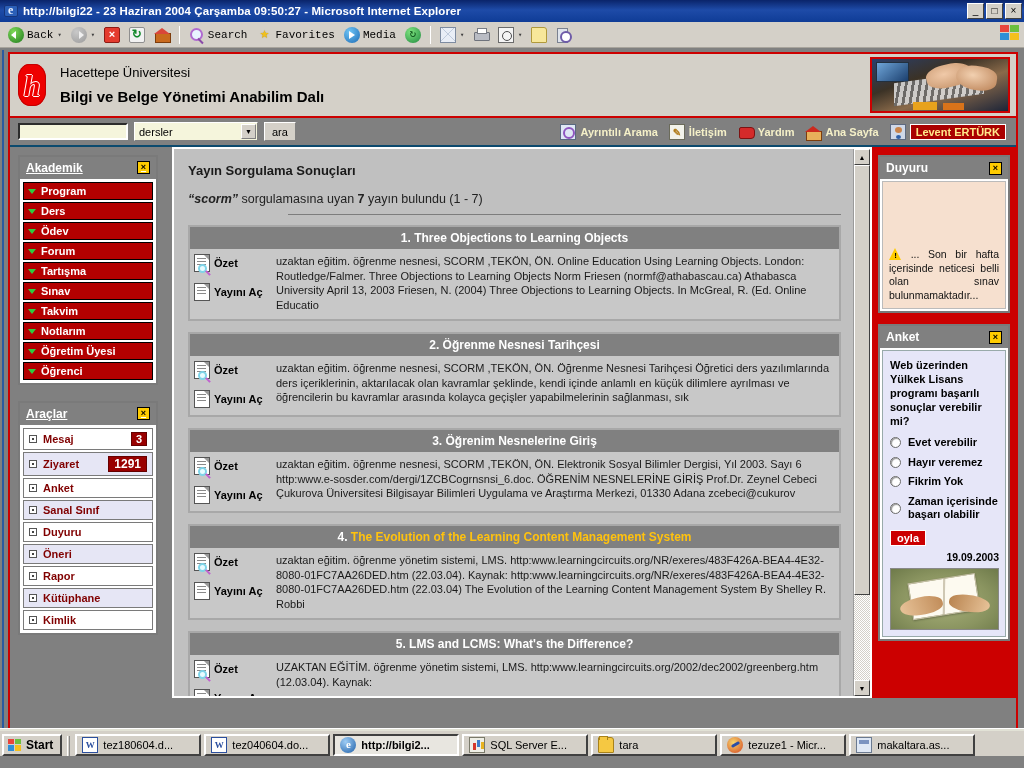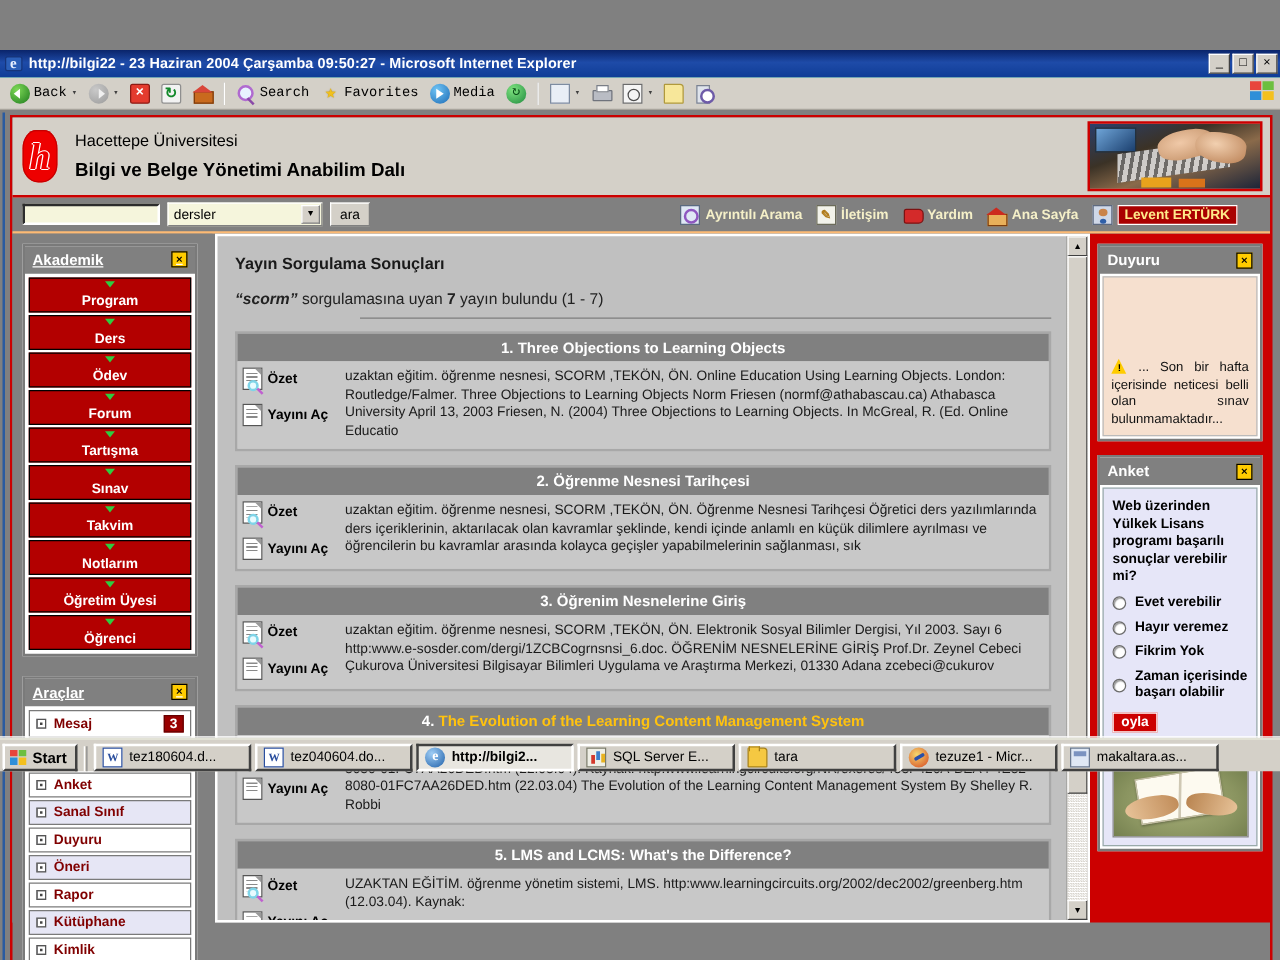--- a/index.html
+++ b/index.html
@@ -1,21 +1,21 @@
 <!DOCTYPE html>
 <html><head>
 <meta charset="utf-8">
 <style>
   * { box-sizing: border-box; margin:0; padding:0; }
   html,body{ width:1024px; height:768px; overflow:hidden;
     font-family:"Liberation Sans", sans-serif; }
   body{ background:#808080; }
 
   
-  #win{ width:1024px; height:577px; position:relative; background:#14b8a6;margin-top:40px; }
+  #win{ width:1024px; height:756px; position:relative; background:#14b8a6; }
 
   
   .titlebar{ height:22px; background:linear-gradient(to bottom,#0a246a 0%,#1e4ba8 45%,#0f3c96 100%);
     display:flex; align-items:center; padding:0 2px 0 3px; }
   .tb-ico{ width:16px; height:14px; margin-right:4px; position:relative; flex:0 0 auto; }
   .tb-ico .e{ position:absolute; inset:1px; background:#2b5fb8; border-radius:2px;
      border:1px solid #16347a; }
   .tb-ico .e:after{ content:"e"; position:absolute; left:3px; top:-3px; color:#e8f0ff;
      font:bold 12px "Liberation Serif", serif; }
   .tb-title{ color:#fff; font-size:11.5px; font-weight:bold; letter-spacing:.1px;
@@ -125,21 +125,21 @@
      transform:rotate(8deg); }
   .hdr-img .k4{ position:absolute; left:3%; top:6%; width:24%; height:38%;
      background:linear-gradient(140deg,#6fa5d8,#1b3f6e); border:1px solid #22303f; }
   .hdr-img .k5{ position:absolute; left:30%; bottom:2%; width:18%; height:16%;
      background:#e8a21c; }
   .hdr-img .k6{ position:absolute; left:52%; bottom:1%; width:16%; height:15%;
      background:#d9731a; }
 
   
   .navbar{ height:29px; background:#808080; display:flex; align-items:center;
-     padding:0 20px 0 8px; gap:6px; border-bottom:2px solid #fdba74; }
+     padding:0 4px 0 8px; gap:6px; border-bottom:2px solid #0c4a6e; }
   .nav-input{ width:110px; height:17px; background:#f5f5dc; border:2px inset #e8e8d0;
      border-color:#808080 #fff #fff #808080; font-size:11px; padding:0 3px; }
   .nav-select{ width:124px; height:19px; background:#f5f5dc; border:1px solid;
      border-color:#fff #808080 #808080 #fff; font-size:11px; display:flex;
      align-items:center; padding-left:4px; position:relative; color:#000; }
   .nav-select .ar{ position:absolute; right:1px; top:1px; width:15px; height:15px;
      background:#d4d0c8; border:1px solid; border-color:#fff #808080 #808080 #fff;
      display:flex; align-items:center; justify-content:center; font-size:7px; }
   .nav-btn{ height:19px; min-width:30px; background:#d4d0c8; border:1px solid;
      border-color:#fff #808080 #808080 #fff; font-size:11px; display:flex;
@@ -175,21 +175,21 @@
 
   
   .panel{ width:140px; background:#fff; border:2px solid #7a7a7a; margin-bottom:16px; }
   .panel-t{ background:#808080; color:#fff; font-size:12px; font-weight:bold;
      padding:4px 6px; display:flex; align-items:flex-start;text-decoration:underline; }
   .xbtn{ margin-left:auto; width:13px; height:13px; background:#ffcc00; border:1px solid #000;
      display:flex; align-items:center; justify-content:center; font:bold 9px "Liberation Sans",sans-serif;
      color:#000; line-height:1; }
   .panel-b{ padding:3px; display:flex; flex-direction:column; gap:2px; }
   .mi{ background:#b30000; border:1px solid #000; color:#fff; font-size:11px; font-weight:bold;
-     padding:2px 4px; display:flex; align-items:center; gap:5px;flex-direction:column; }
+     padding:2px 4px; display:flex; align-items:center; gap:5px; }
   .mi .tri{ width:0;height:0;border-left:4px solid transparent;border-right:4px solid transparent;
      border-top:5px solid #2ecc40; flex:0 0 auto; }
   .ti{ border:1px solid #7a7a7a; font-size:11px; font-weight:bold; padding:3px 5px;
      display:flex; align-items:center; gap:6px; color:#800000; }
   .ti.alt{ background:#e6e6f5; }
   .ti .sq{ width:8px;height:8px; background:#e8e8f0; border:1px solid #555;
      box-shadow:inset 0 0 0 2px #fff, inset 0 0 0 3px #444; flex:0 0 auto; }
   .badge{ margin-left:auto; background:#990000; color:#fff; font-size:11px; font-weight:bold;
      padding:0 4px; border:1px solid #600; }
   .badge.big{ font-size:12px; padding:0 5px; }

